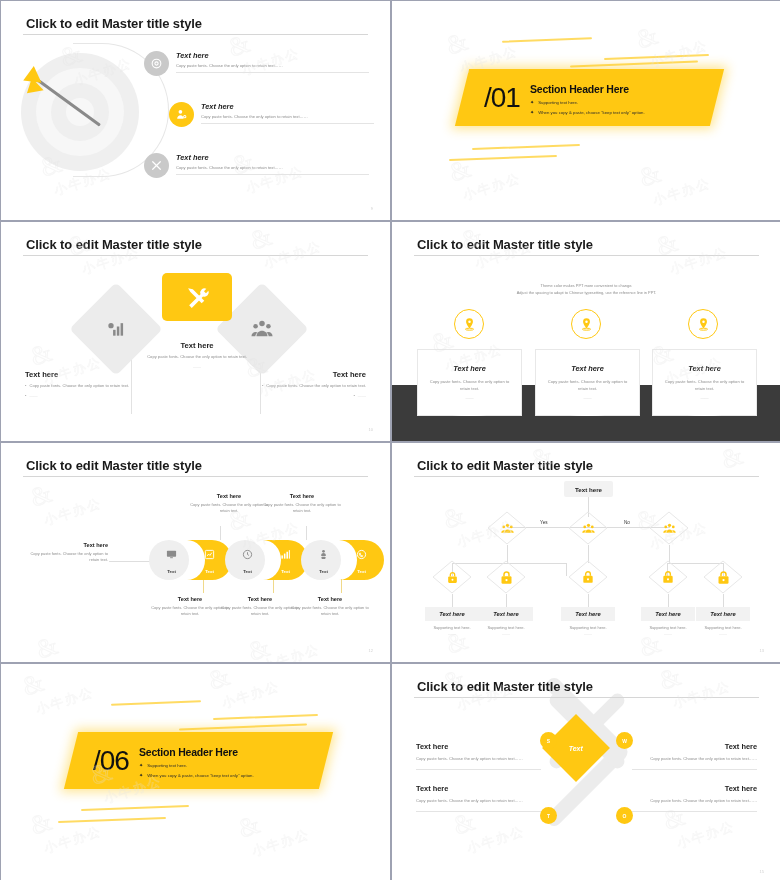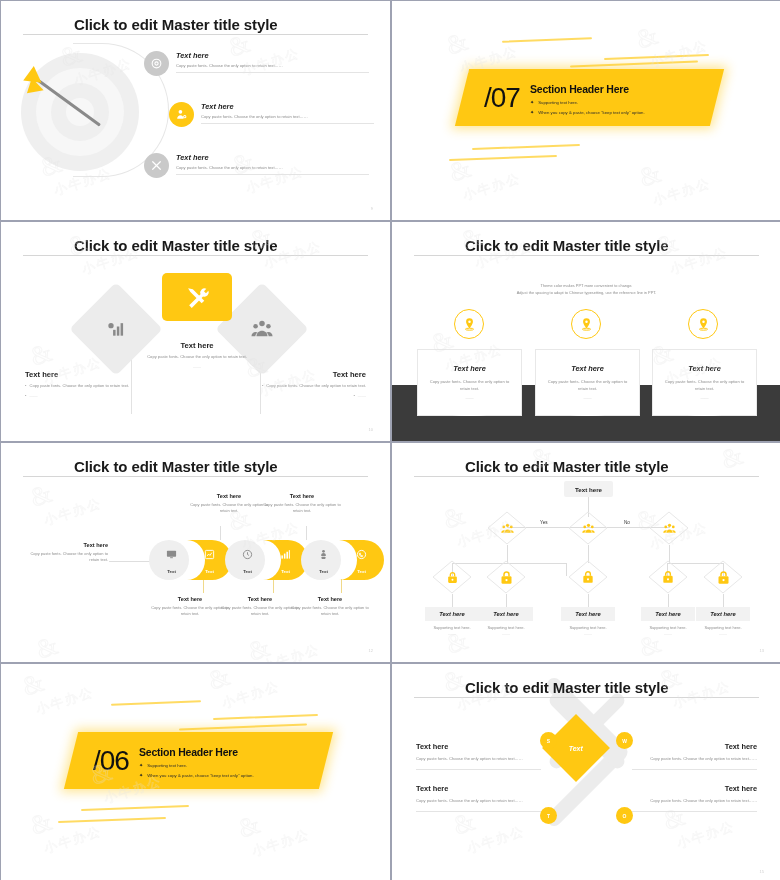--- a/index.html
+++ b/index.html
@@ -31,24 +31,23 @@
     font-size:26px;
     color:transparent;
     -webkit-text-stroke:1px #e2e2e2;
     white-space:nowrap;
   }
   .wm .c { font-size:13px; letter-spacing:2px; -webkit-text-stroke:.7px #e4e4e4; }
 
   
   .title {
     position:absolute; left:25px; top:15px;
-    font-size:15px; font-weight:bold; color:#1a1a1a;
+    font-size:13px; font-weight:bold; color:#1a1a1a;
     letter-spacing:-.1px;
     z-index:3;
-    margin-left:48px;
   }
   .title-rule {
     position:absolute; left:22px; right:22px; top:33px;
     height:1px; background:#d6d6d6; z-index:2;
   }
   .pageno {
     position:absolute; right:17px; bottom:9px;
     font-size:4px; color:#d0d0d0; z-index:3;
   }
 
@@ -297,21 +296,21 @@
   </div>
 
   <div class="streak" style="left:110px;top:38px;width:90px;transform:rotate(-2.2deg);"></div>
   <div class="streak" style="left:212px;top:55px;width:105px;transform:rotate(-2.2deg);"></div>
   <div class="streak" style="left:178px;top:62px;width:128px;transform:rotate(-2.2deg);"></div>
   <div class="streak" style="left:80px;top:145px;width:108px;transform:rotate(-2.2deg);"></div>
   <div class="streak" style="left:57px;top:156px;width:108px;transform:rotate(-2.2deg);"></div>
 
   <div class="sec-band"></div>
   <div class="sec-inner">
-    <div class="sec-num">/07</div>
+    <div class="sec-num">/01</div>
     <div class="sec-txt">
       <div class="sec-title">Section Header Here</div>
       <div class="sec-bul">
         <span class="sec-dot">✦</span>
         <span>Supporting text here.</span>
       </div>
       <div class="sec-bul">
         <span class="sec-dot">✦</span>
         <span>When you copy &amp; paste, choose "keep text only" option.</span>
       </div>

